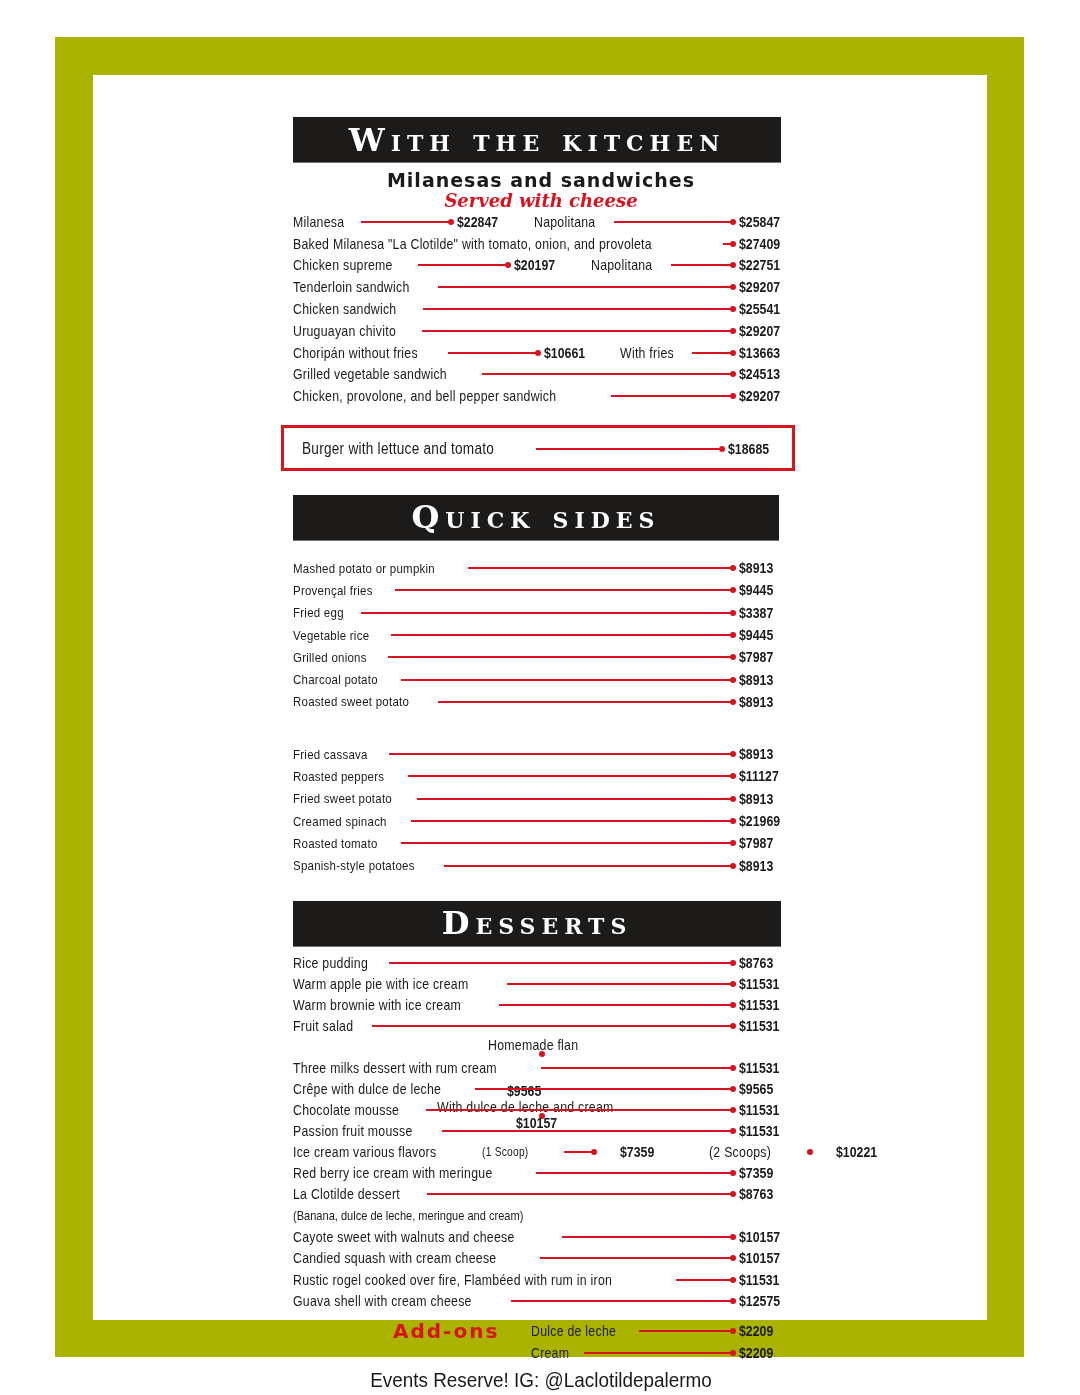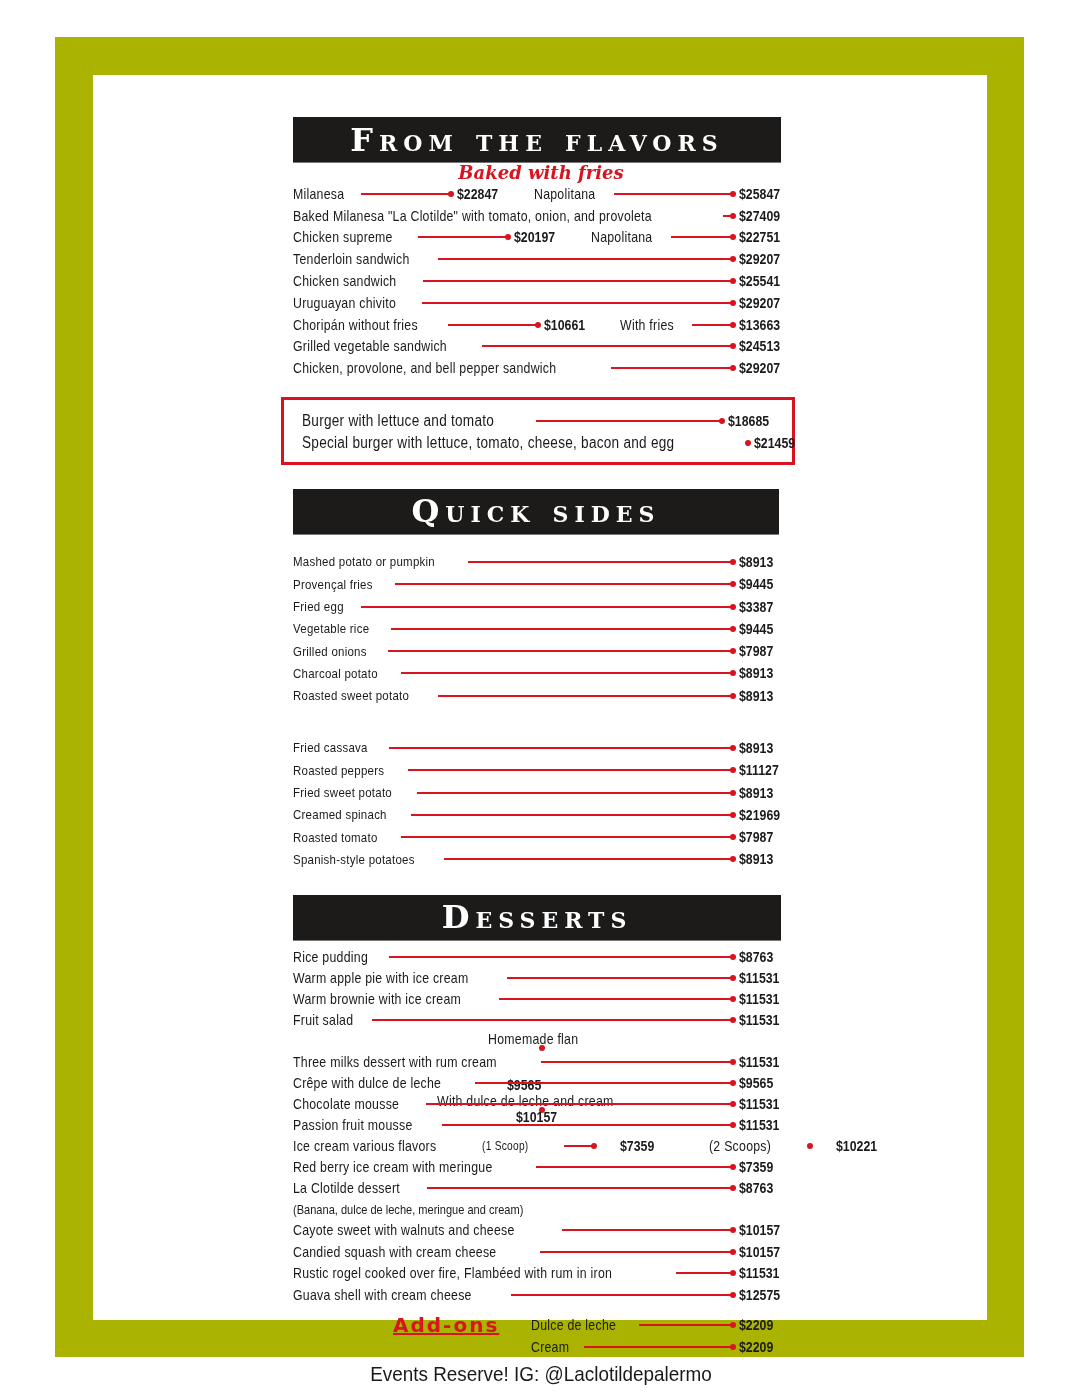--- a/index.html
+++ b/index.html
@@ -26,22 +26,23 @@
 </style>
 </head>
 <body>
 
 <div class="frame">
   <div class="inner"></div>
 </div>
 
 <div class="content" style="left:293px;top:117px;width:496px;">
 
-  <div class="banner" style="width:488px;">From the flavors</div>
-  <div class="script">Baked with fries</div>
+  <div class="banner" style="width:488px;">With the kitchen</div>
+  <div class="sub">Milanesas and sandwiches</div>
+  <div class="script">Served with cheese</div>
 
   <div id="kitchen-list">
       <div class="row">
         <span class="lbl">Milanesa</span>
         <span class="lead" style="flex: 0 0 90px;"></span>
         <span class="price" style="width: auto; margin-right: 28px;">$22847</span>
         <span class="lbl">Napolitana</span>
         <span class="lead"></span>
         <span class="price">$25847</span>
       </div>
@@ -91,25 +92,20 @@
         <span class="lead"></span>
         <span class="price">$29207</span>
       </div>
     </div>
 
   <div class="boxed" id="burger-list">
       <div class="row">
         <span class="lbl" style="font-size: 16px;">Burger with lettuce and tomato</span>
         <span class="lead"></span>
         <span class="price">$18685</span>
-      </div>
-      <div class="row">
-        <span class="lbl" style="font-size: 16px;">Special burger with lettuce, tomato, cheese, bacon and egg</span>
-        <span class="lead"></span>
-        <span class="price">$21459</span>
       </div>
     </div>
 
   <div class="banner" style="margin-top:24px;width:486px;">Quick sides</div>
 
   <div class="sides">
     <div class="col" id="sides-left">
         <div class="row">
           <span class="lbl" style="font-size: 13.5px;">Mashed potato or pumpkin</span>
           <span class="lead"></span>
@@ -269,21 +265,21 @@
         <span class="price">$11531</span>
       </div>
       <div class="row" style="height: 21.5px;">
         <span class="lbl">Guava shell with cream cheese</span>
         <span class="lead"></span>
         <span class="price">$12575</span>
       </div>
     </div>
 
   <div class="addons">
-    <div style="color:#d7141f;font-family:'DejaVu Sans',sans-serif;font-weight:bold;font-size:20px;letter-spacing:2px;width:238px;padding-left:100px;box-sizing:border-box;line-height:22px;text-decoration:underline;">Add-ons</div>
+    <div style="color:#d7141f;font-family:'DejaVu Sans',sans-serif;font-weight:bold;font-size:20px;letter-spacing:2px;width:238px;padding-left:100px;box-sizing:border-box;line-height:22px;">Add-ons</div>
     <div id="addons-list" style="flex:1;">
         <div class="row" style="height: 22px;">
           <span class="lbl">Dulce de leche</span>
           <span class="lead"></span>
           <span class="price">$2209</span>
         </div>
         <div class="row" style="height: 22px; justify-content: center;">
           <span class="lbl">Cream</span>
           <span class="lead"></span>
           <span class="price">$2209</span>

